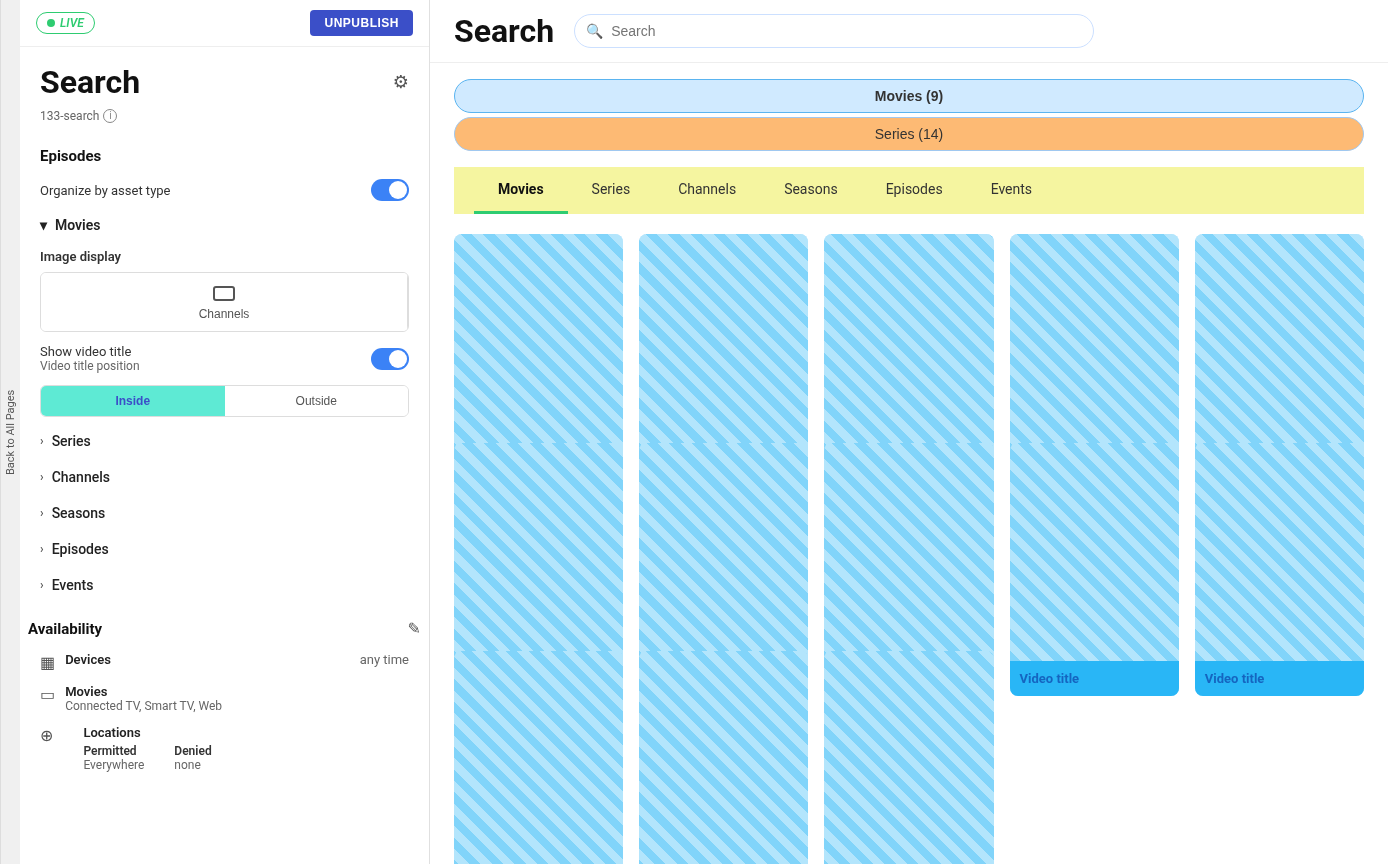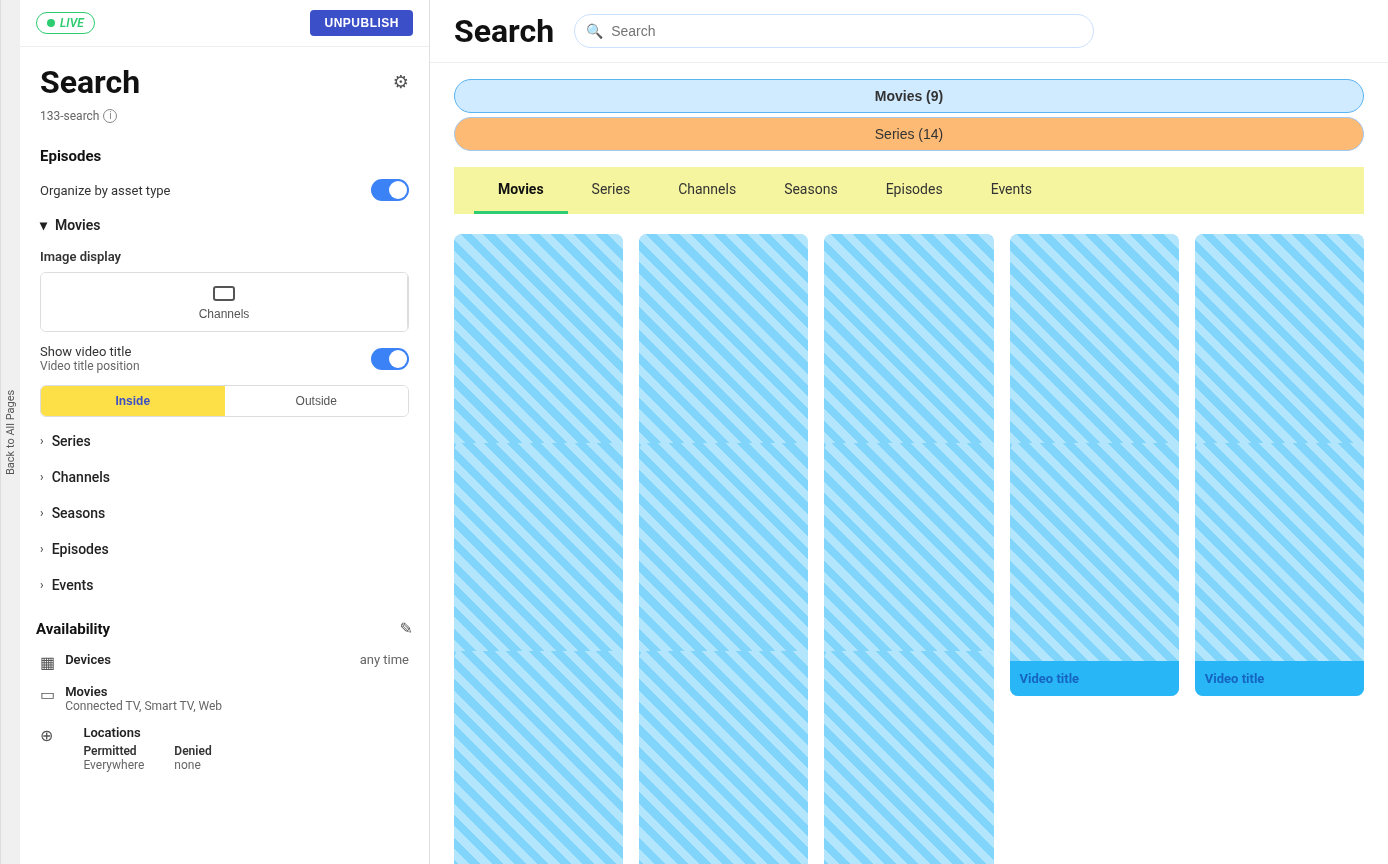--- a/index.html
+++ b/index.html
@@ -200,21 +200,21 @@
       padding: 8px;
       font-size: 12px;
       text-align: center;
       cursor: pointer;
       background: #fff;
       border: none;
       color: #555;
     }
 
     .title-pos-btn.active {
-      background: #fde047;
+      background: #5eead4;
       font-weight: 700;
       color: #3b4fc8;
     }
 
     
     .expand-item {
       display: flex;
       align-items: center;
       gap: 8px;
       padding: 10px 20px;
@@ -238,21 +238,21 @@
       color: #222;
       font-size: 14px;
       font-weight: 600;
     }
 
     
     .avail-header {
       display: flex;
       align-items: center;
       justify-content: space-between;
-      padding: 16px 16px 8px;
+      padding: 16px 8px 8px;
     }
 
     .avail-title {
       font-size: 15px;
       font-weight: 700;
       color: #111;
     }
 
     .edit-icon {
       font-size: 16px;

